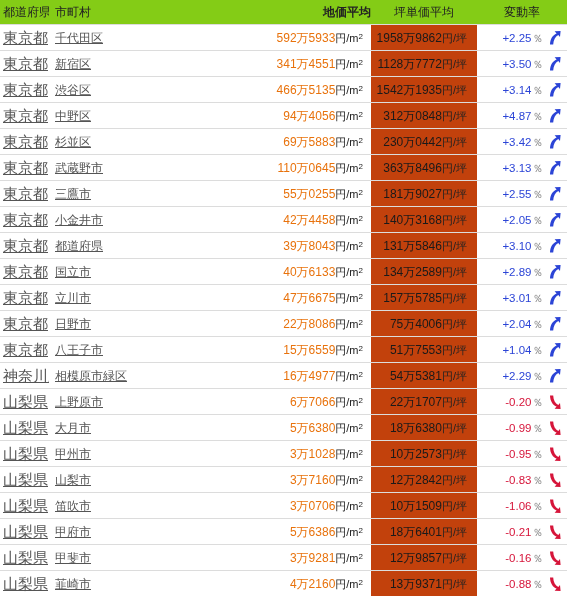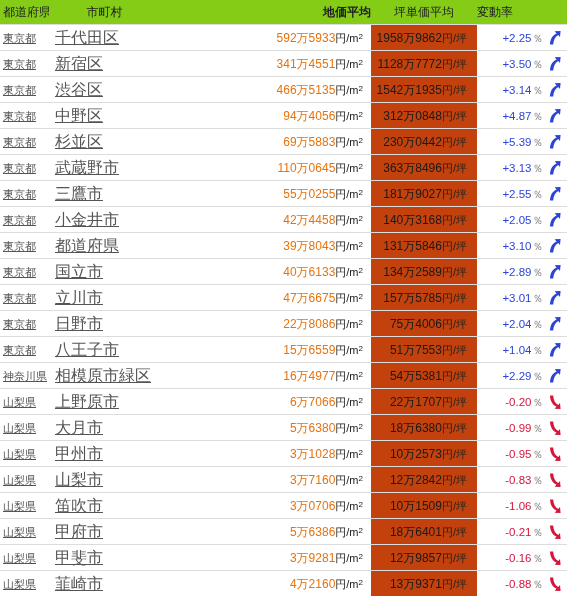--- a/index.html
+++ b/index.html
@@ -46,35 +46,35 @@
   thead th {
     font-weight: normal;
     font-size: 12px;
     color: #222222;
     border-bottom: 1px solid #bfbfbf;
     height: 25px;
     line-height: 25px;
     background: #84cc16;
   }
   th.h-pref  { text-align: left;   padding-left: 3px; }
-  th.h-city  { text-align: center;   padding-left: 6px; }
+  th.h-city  { text-align: left;   padding-left: 6px; }
   th.h-sqm   { text-align: right; font-weight: bold; }
   th.h-tsubo { text-align: center; }
-  th.h-rate  { text-align: left; }
+  th.h-rate  { text-align: center; }
 
   
   td.pref {
     text-align: left;
     padding-left: 3px;
-    font-size: 11px;
+    font-size: 15px;
   }
   td.city {
     text-align: left;
     padding-left: 6px;
-    font-size: 16px;
+    font-size: 12px;
   }
   td.sqm {
     text-align: right;
     padding-right: 8px;
     font-size: 12px;
     color: #222222;
   }
   td.tsubo {
     text-align: right;
     padding-right: 10px;
@@ -188,21 +188,21 @@
               </svg>
             </span>
           </span></td>
       </tr>
       <tr>
         <td class="pref"><a class="link">東京都</a></td>
         <td class="city"><a class="link">杉並区</a></td>
         <td class="sqm"><span class="num-orange">69万5883</span><span class="unit">円/m<sup>2</sup></span></td>
         <td class="tsubo"><span>230万0442</span><span class="unit">円/坪</span></td>
         <td class="rate"><span class="rate-wrap">
-            <span><span class="rate-val up">+5.39</span><span class="rate-pct">％</span></span>
+            <span><span class="rate-val up">+3.42</span><span class="rate-pct">％</span></span>
             <span class="arrow">
               <svg viewBox="0 0 14 16" width="14" height="16">
                 <path d="M2.0 14.6 C2.2 9.0 4.6 5.0 8.6 3.4 L6.6 1.2 L12.6 1.0 L12.0 7.0 L10.3 5.0 C7.2 6.6 5.4 10.0 5.2 14.6 Z" fill="#2b44d6"></path>
               </svg>
             </span>
           </span></td>
       </tr>
       <tr>
         <td class="pref"><a class="link">東京都</a></td>
         <td class="city"><a class="link">武蔵野市</a></td>

